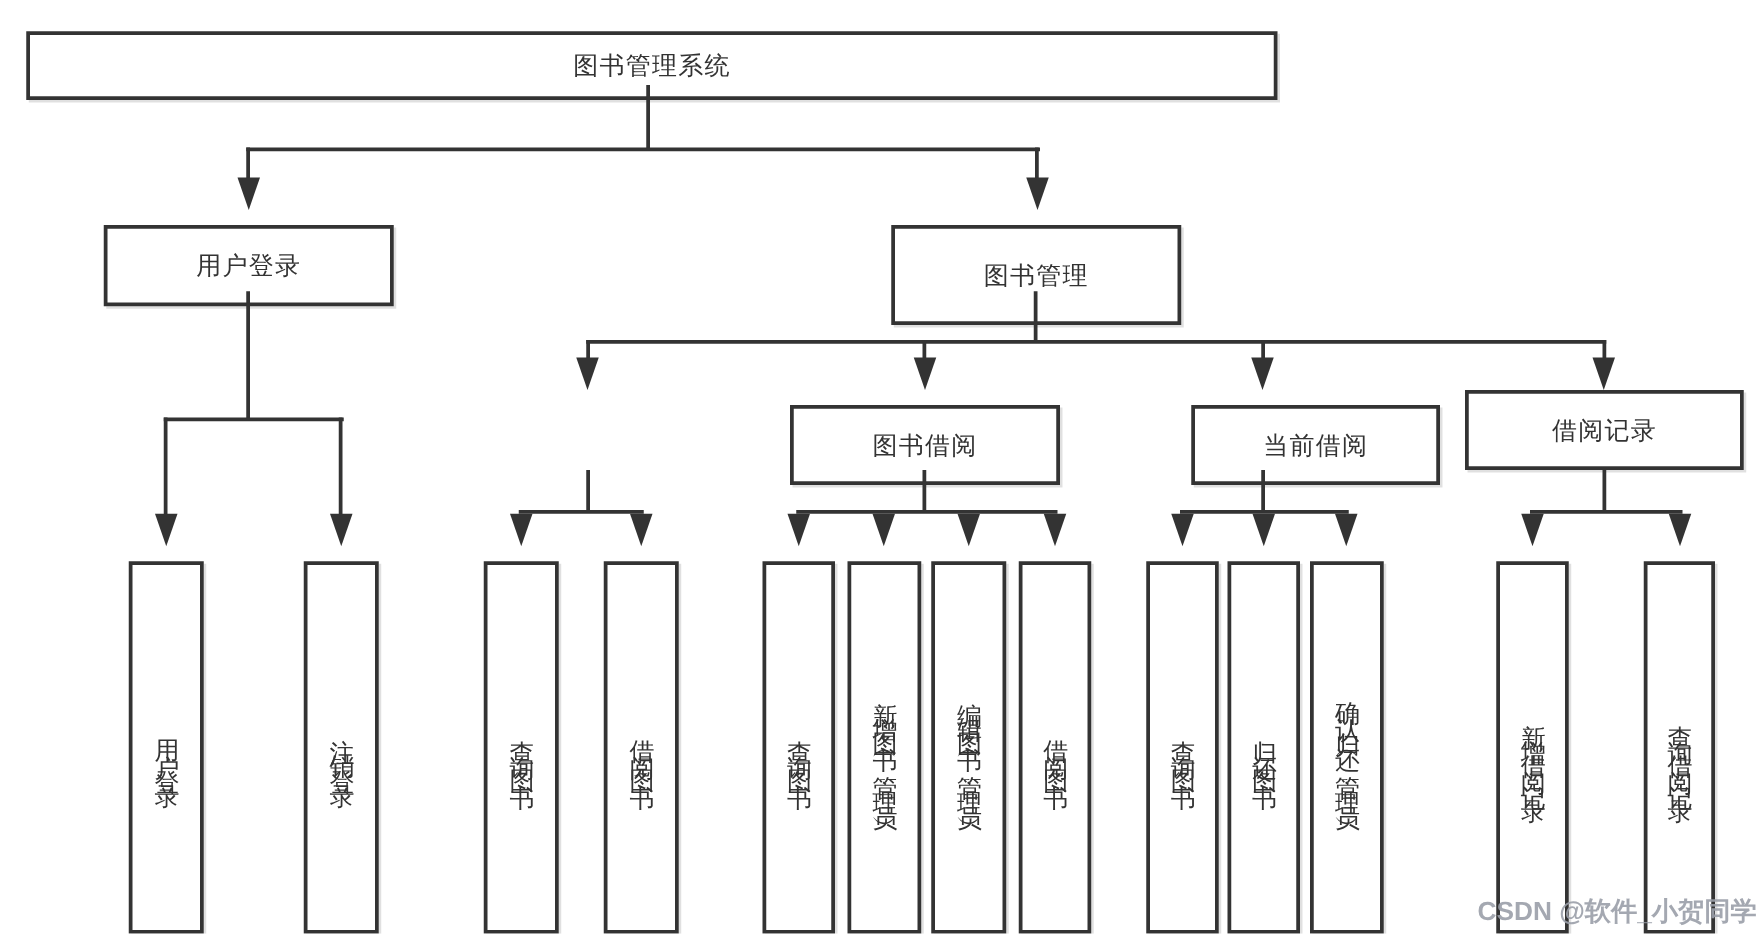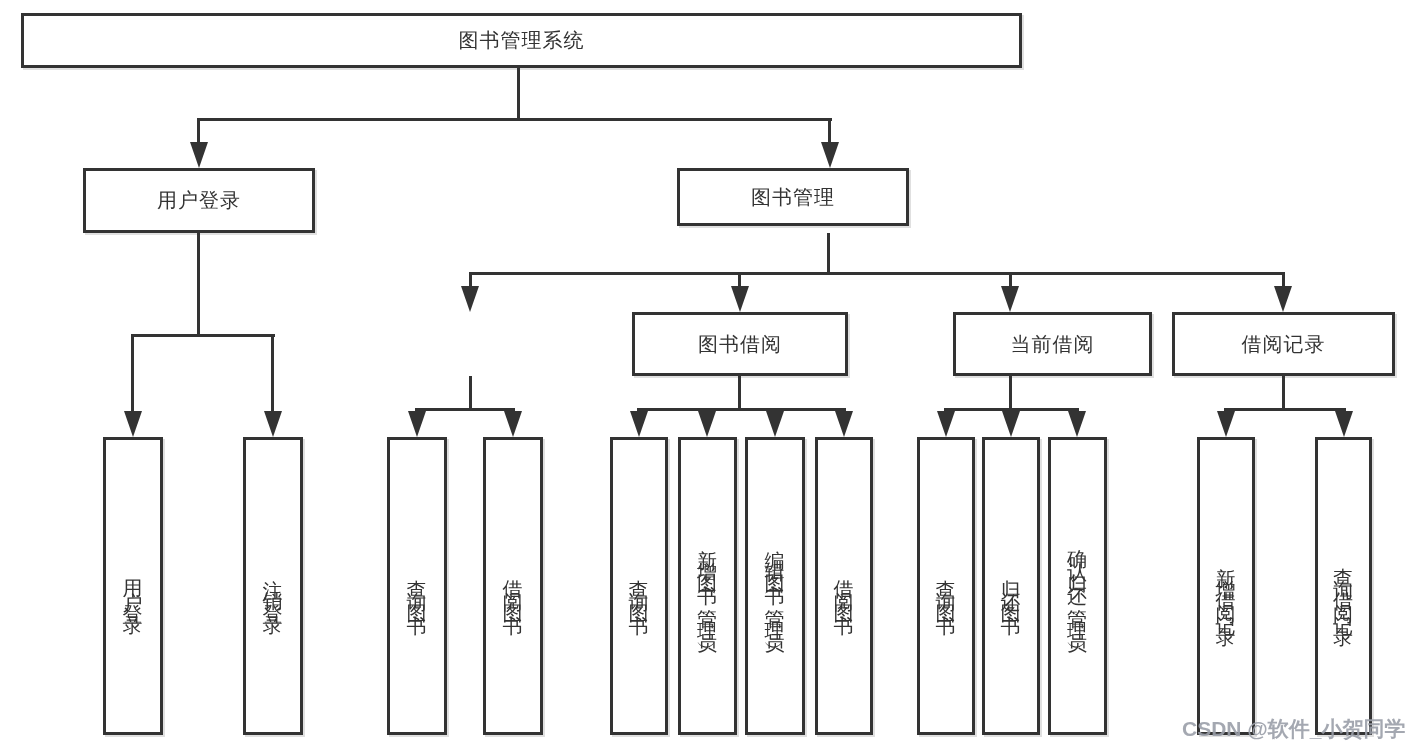--- a/index.html
+++ b/index.html
@@ -16,20 +16,21 @@
     background: #ffffff;
     border: 3px solid #333333;
     box-sizing: border-box;
     display: flex;
     align-items: center;
     justify-content: center;
     color: #333333;
     font-size: 20px;
     letter-spacing: 1px;
     box-shadow: 2px 2px 0 rgba(0,0,0,0.12);
+    margin-top: 12px;
   }
   .vbox {
     writing-mode: vertical-rl;
     text-orientation: mixed;
     letter-spacing: 12px;
     line-height: 1;
     padding-top: 4px;
   }
   .vline { position: absolute; width: 3px; background: #333333; }
   .hline { position: absolute; height: 3px; background: #333333; }
@@ -60,21 +61,21 @@
   <div class="box" style="left:21px; top:13px; width:1001px; height:55px;">图书管理系统</div>
 
   <div class="vline" style="left:517px; top:68px; height:52px;"></div>
   <div class="hline" style="left:197px; top:118px; width:635px;"></div>
   <div class="vline" style="left:197px; top:118px; height:28px;"></div>
   <div class="tri" style="left:190px; top:142px;"></div>
   <div class="vline" style="left:828px; top:118px; height:28px;"></div>
   <div class="tri" style="left:821px; top:142px;"></div>
 
   <div class="box" style="left:83px; top:168px; width:232px; height:65px;">用户登录</div>
-  <div class="box" style="left:677px; top:168px; width:232px; height:58px;">图书管理</div>
+  <div class="box" style="left:713px; top:168px; width:232px; height:80px;">图书管理</div>
 
   <div class="vline" style="left:197px; top:233px; height:103px;"></div>
   <div class="hline" style="left:131px; top:334px; width:144px;"></div>
   <div class="vline" style="left:131px; top:334px; height:80px;"></div>
   <div class="tri" style="left:124px; top:411px;"></div>
   <div class="vline" style="left:271px; top:334px; height:80px;"></div>
   <div class="tri" style="left:264px; top:411px;"></div>
 
   <div class="vline" style="left:827px; top:233px; height:41px;"></div>
   <div class="hline" style="left:469px; top:272px; width:816px;"></div>
@@ -82,21 +83,21 @@
   <div class="tri" style="left:461px;  top:286px;"></div>
   <div class="vline" style="left:738px;  top:272px; height:18px;"></div>
   <div class="tri" style="left:731px;  top:286px;"></div>
   <div class="vline" style="left:1009px; top:272px; height:18px;"></div>
   <div class="tri" style="left:1001px; top:286px;"></div>
   <div class="vline" style="left:1282px; top:272px; height:18px;"></div>
   <div class="tri" style="left:1274px; top:286px;"></div>
 
   <div class="box" style="left:632px; top:312px; width:216px; height:64px;">图书借阅</div>
   <div class="box" style="left:953px; top:312px; width:199px; height:64px;">当前借阅</div>
-  <div class="box" style="left:1172px; top:312px; width:223px; height:64px;">借阅记录</div>
+  <div class="box" style="left:1172px; top:300px; width:223px; height:64px;">借阅记录</div>
 
   <div class="vline" style="left:469px; top:376px; height:34px;"></div>
   <div class="hline" style="left:415px; top:408px; width:100px;"></div>
   <div class="tri" style="left:408px; top:411px;"></div>
   <div class="tri" style="left:504px; top:411px;"></div>
 
   <div class="vline" style="left:738px; top:376px; height:34px;"></div>
   <div class="hline" style="left:637px; top:408px; width:209px;"></div>
   <div class="tri" style="left:630px; top:411px;"></div>
   <div class="tri" style="left:698px; top:411px;"></div>

